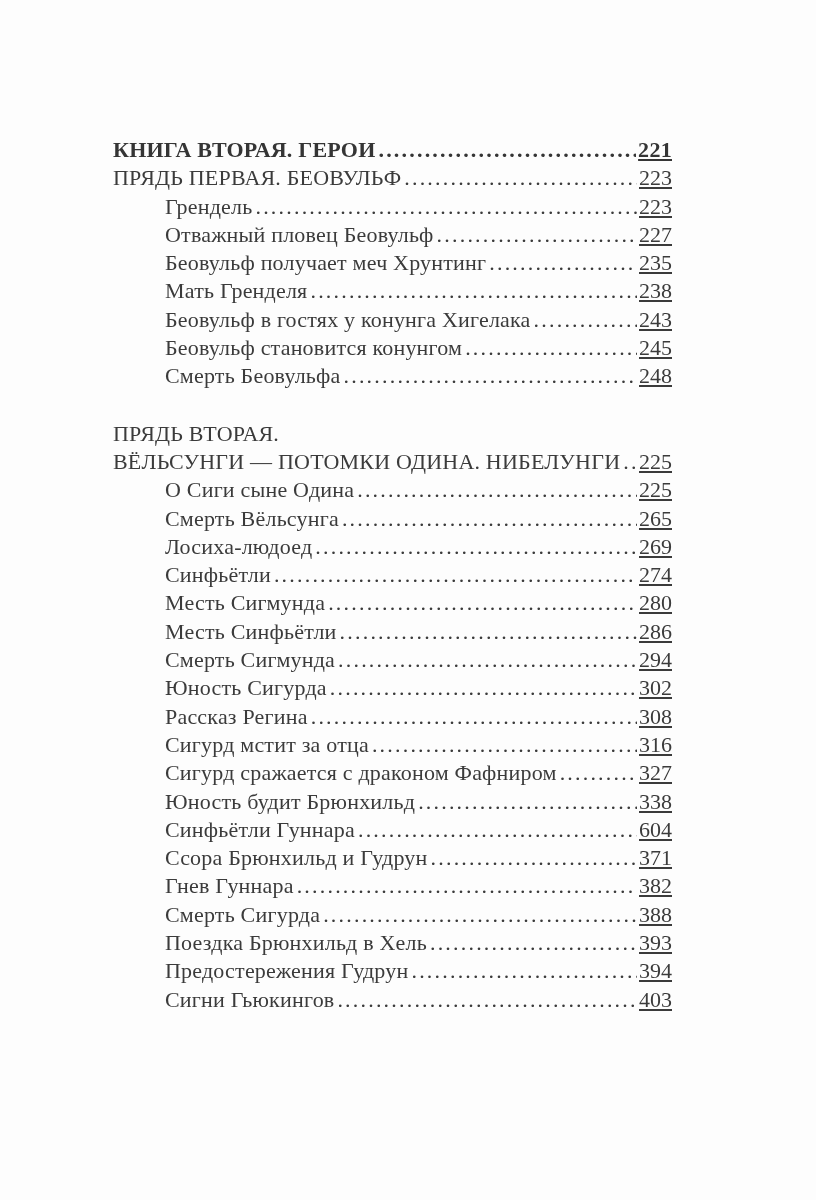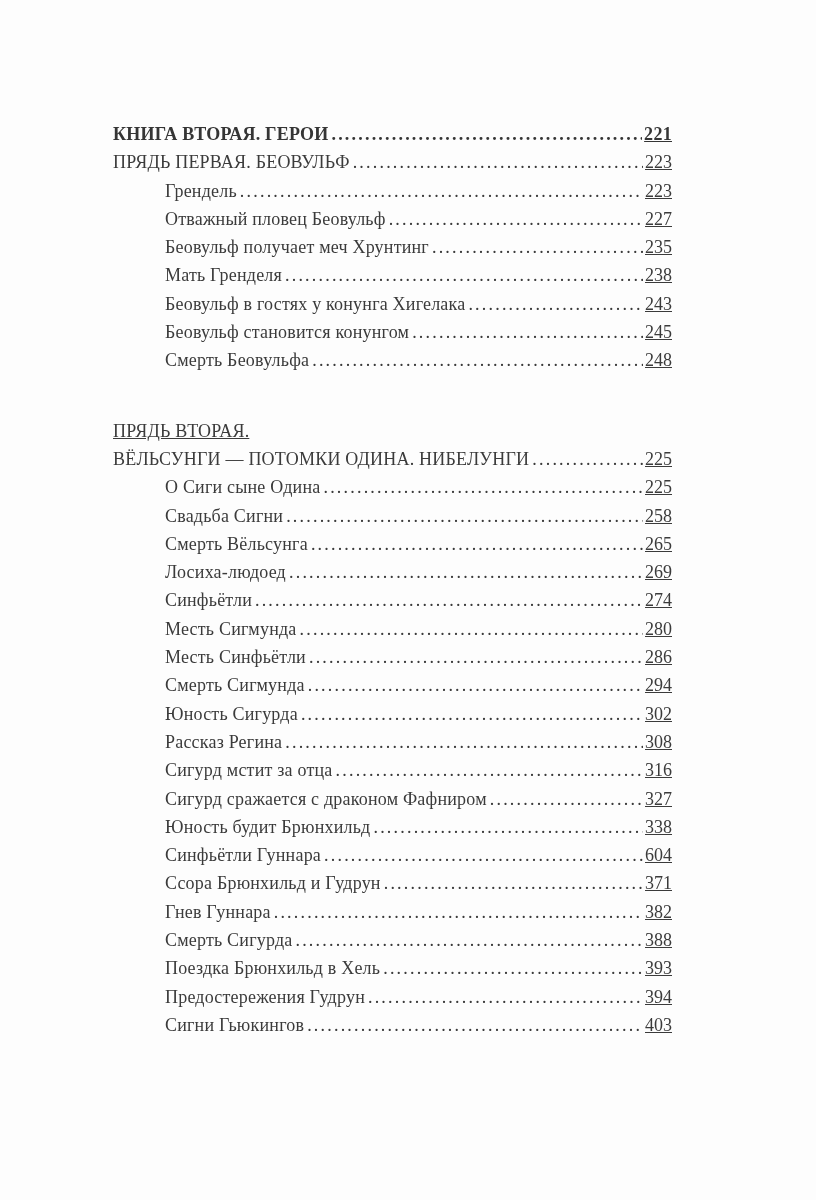--- a/index.html
+++ b/index.html
@@ -17,22 +17,22 @@
     position: relative;
     width: 816px;
     height: 1200px;
     background: var(--bg-color);
     overflow: hidden;
   }
   .toc {
     position: absolute;
     left: 113px;
     right: 144px;
-    top: 120px;
-    font-size: 18px;
+    top: 136px;
+    font-size: 22px;
     line-height: 28.3px;
   }
   .row {
     display: flex;
     align-items: baseline;
     white-space: nowrap;
   }
   .row .title {
     flex: 0 0 auto;
     letter-spacing: 0.2px;
@@ -55,22 +55,21 @@
   }
   .row.level-book {
     font-weight: 700;
     color: var(--bold-color);
     letter-spacing: 0.3px;
   }
   .row.level-item {
     padding-left: 52px;
   }
   .row.gap-before {
-    margin-top: 42px;
-    text-decoration: underline;
+    margin-top: 29px;
   }
 </style>
 </head>
 <body>
 
 <div class="page">
   <div class="toc" id="toc-list">
       <div class="row level-book">
     <span class="title">КНИГА ВТОРАЯ. ГЕРОИ</span>
     <span class="leader"></span>
@@ -124,25 +123,20 @@
     <span class="title">ВЁЛЬСУНГИ — ПОТОМКИ ОДИНА. НИБЕЛУНГИ</span>
     <span class="leader"></span>
     <span class="pagenum">225</span>
   </div>
       <div class="row level-item">
     <span class="title">О Сиги сыне Одина</span>
     <span class="leader"></span>
     <span class="pagenum">225</span>
   </div>
       <div class="row level-item">
-    <span class="title">Свадьба Сигни</span>
-    <span class="leader"></span>
-    <span class="pagenum">258</span>
-  </div>
-      <div class="row level-item">
     <span class="title">Смерть Вёльсунга</span>
     <span class="leader"></span>
     <span class="pagenum">265</span>
   </div>
       <div class="row level-item">
     <span class="title">Лосиха-людоед</span>
     <span class="leader"></span>
     <span class="pagenum">269</span>
   </div>
       <div class="row level-item">

